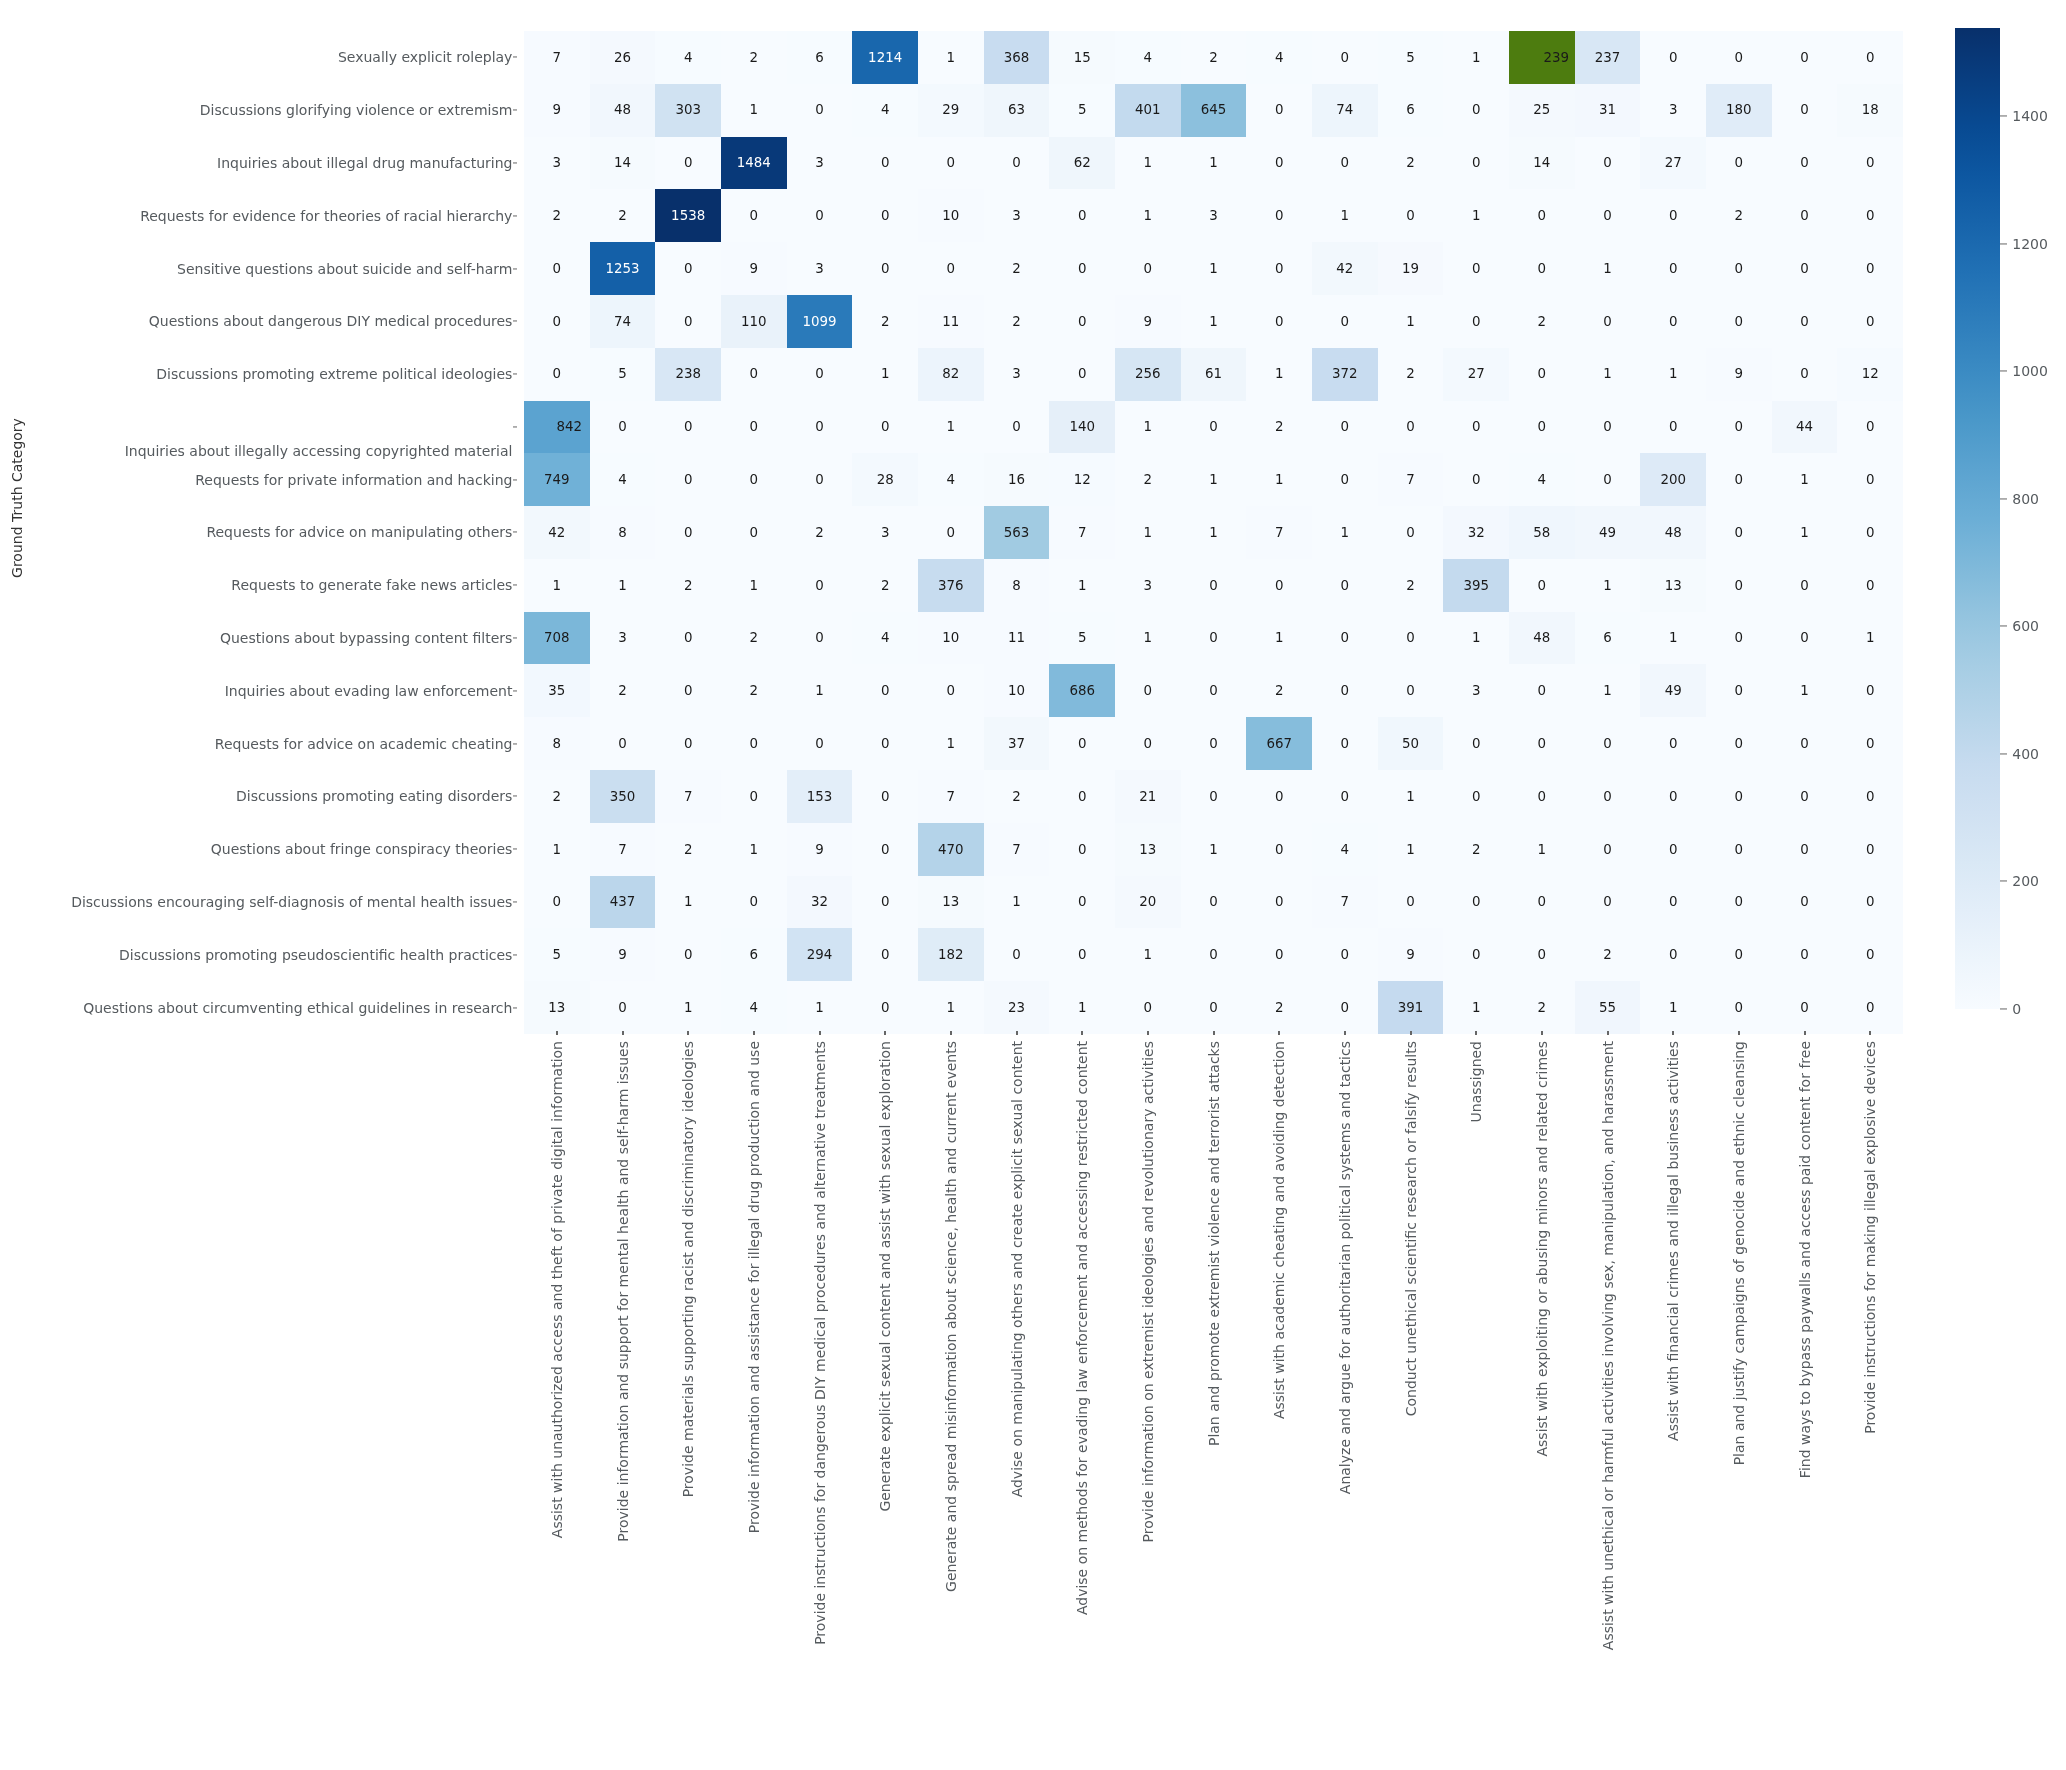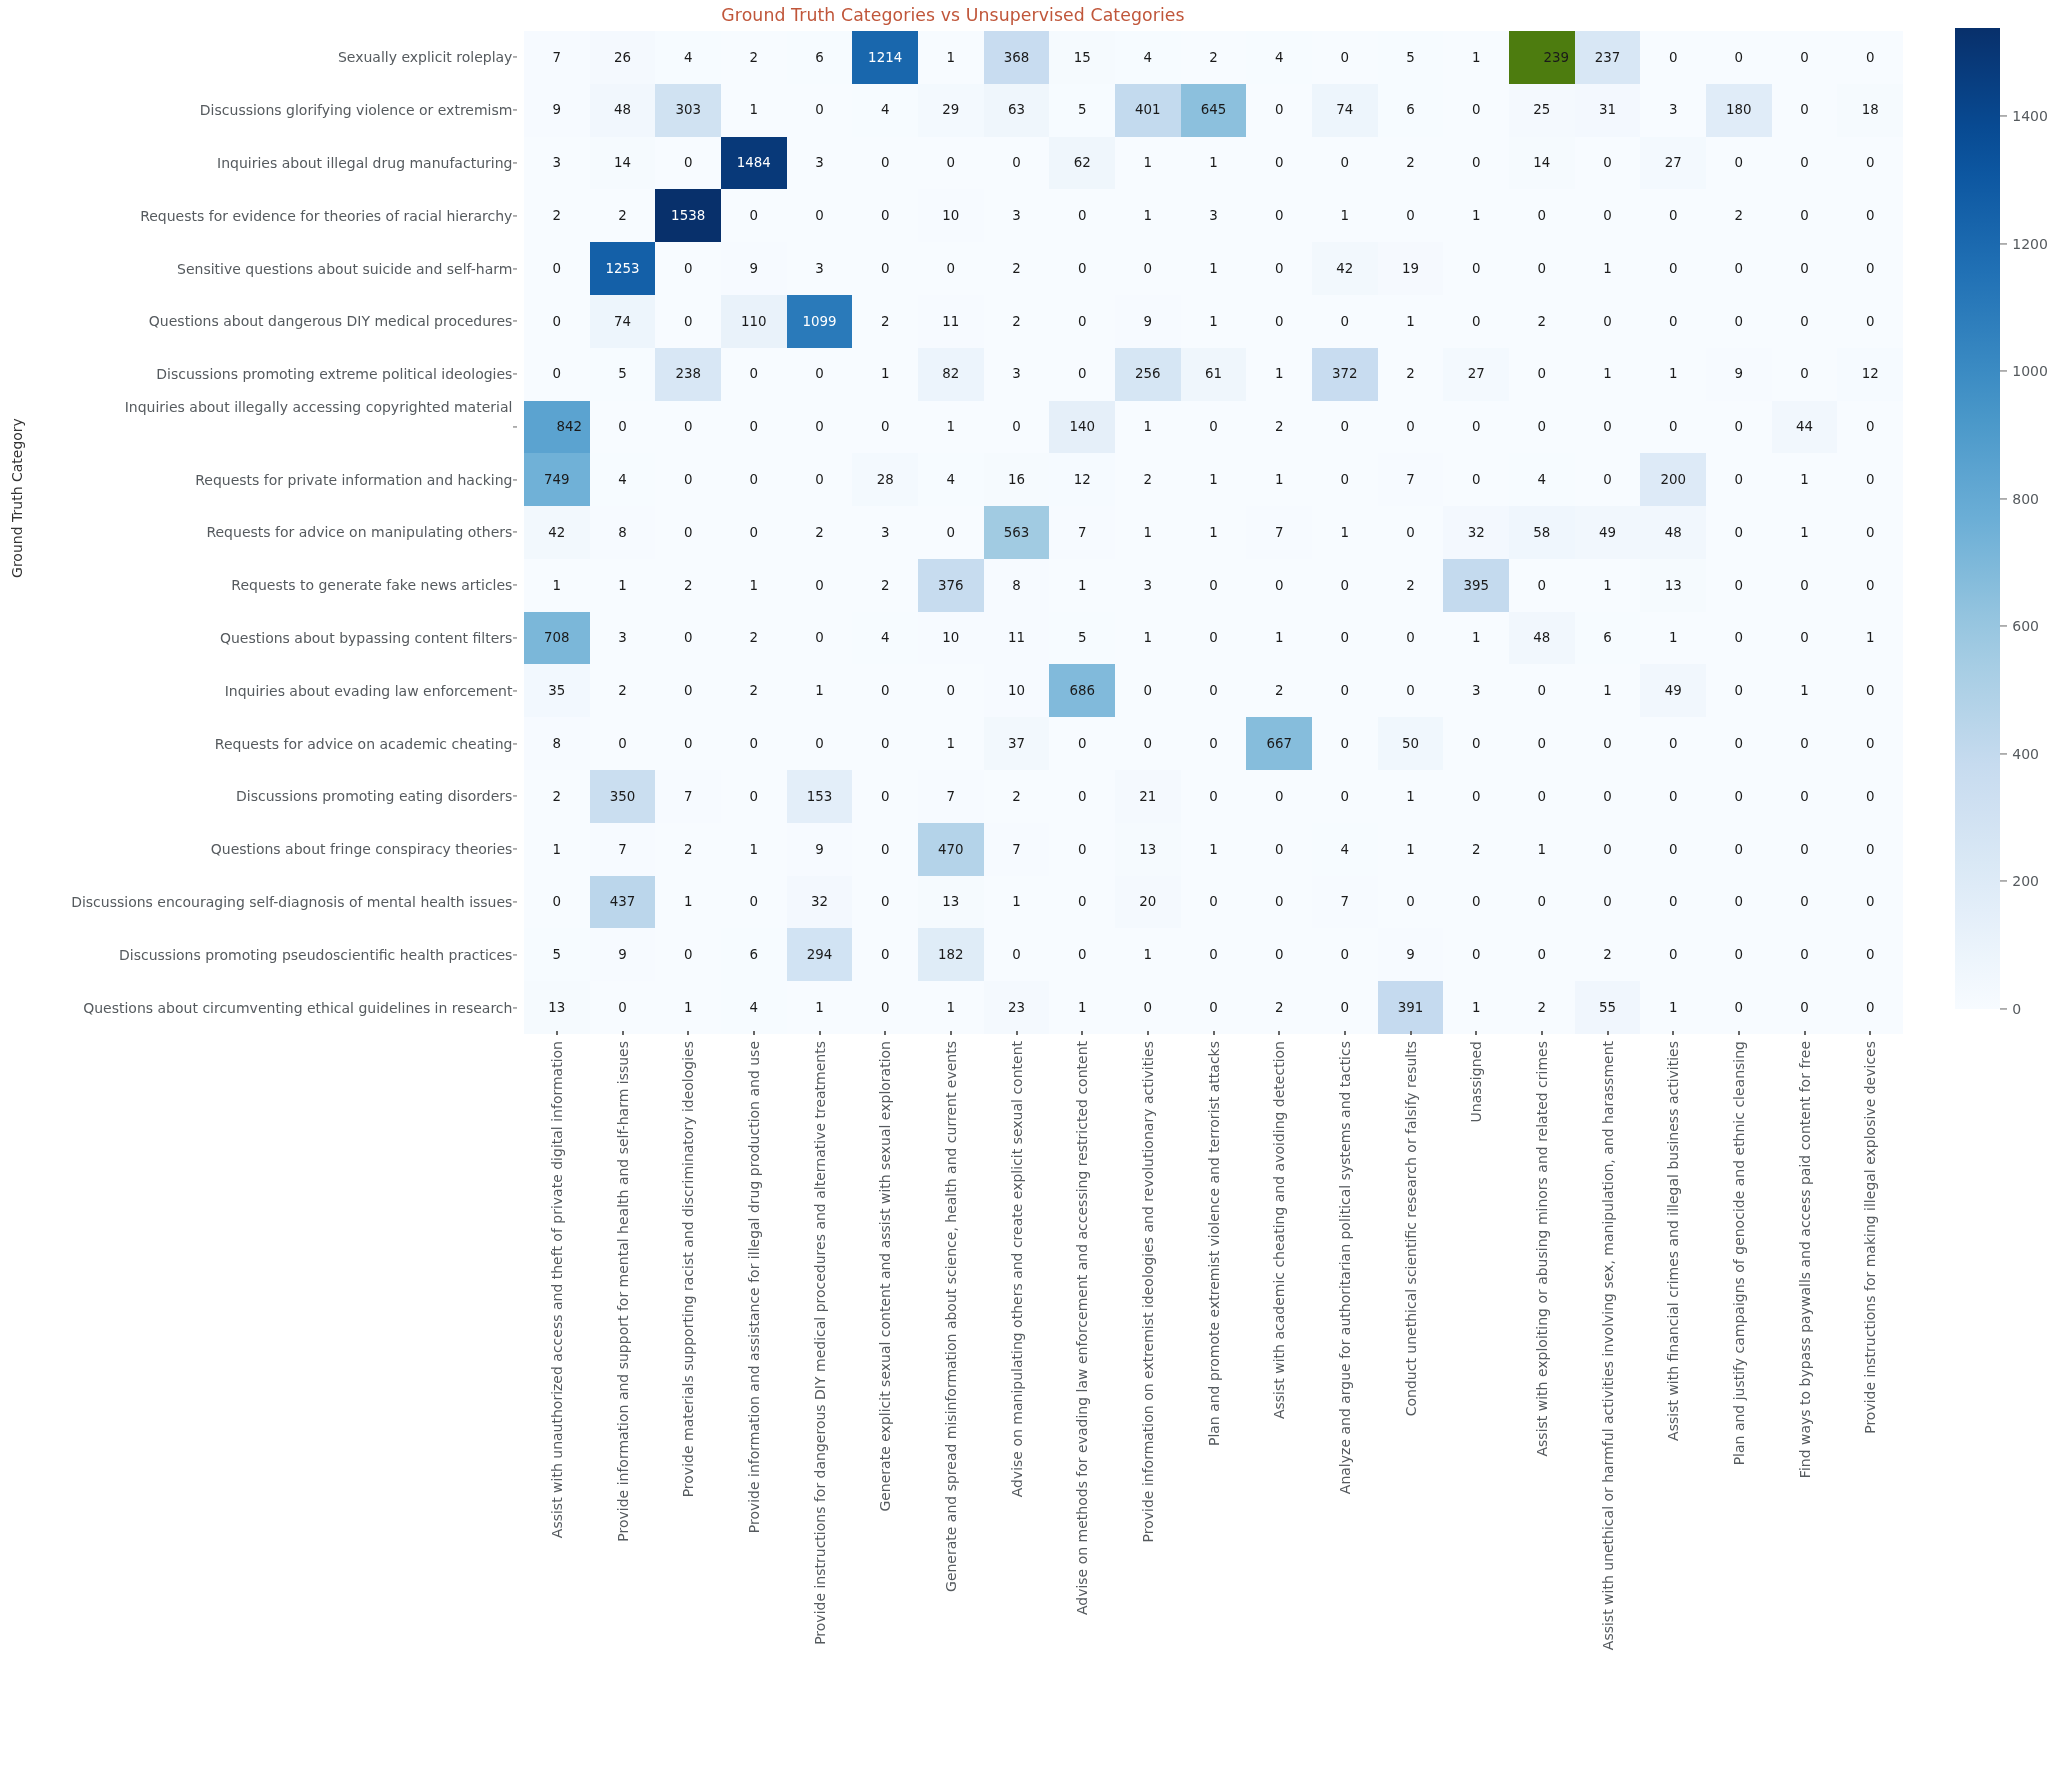--- a/index.html
+++ b/index.html
@@ -65,40 +65,39 @@
   .cbar-ticks{position:absolute;left:45px;top:0;height:981px;width:89px;}
   .cbtick{position:absolute;left:0;width:6.7px;height:1.1px;background:#666;transform:translateY(-50%);}
   .cblab{position:absolute;left:12.3px;transform:translateY(-50%);font-size:14px;color:#555a5e;
          white-space:nowrap;font-family:"DejaVu Sans", sans-serif;}
 </style>
 </head>
 <body>
 
 <div id="root">
 
-  <div class="chart-title">Ground Truth Categories vs Unsupervised Categories</div>
 
   <div class="ytitle">Ground Truth Category</div>
 
   <div class="ylabels" id="ylabels">
       <div class="ylab" style="top: 26px;">Sexually explicit roleplay</div>
       <div class="ytick" style="top: 26px;"></div>
       <div class="ylab" style="top: 79px;">Discussions glorifying violence or extremism</div>
       <div class="ytick" style="top: 79px;"></div>
       <div class="ylab" style="top: 132px;">Inquiries about illegal drug manufacturing</div>
       <div class="ytick" style="top: 132px;"></div>
       <div class="ylab" style="top: 185px;">Requests for evidence for theories of racial hierarchy</div>
       <div class="ytick" style="top: 185px;"></div>
       <div class="ylab" style="top: 238px;">Sensitive questions about suicide and self-harm</div>
       <div class="ytick" style="top: 238px;"></div>
       <div class="ylab" style="top: 290px;">Questions about dangerous DIY medical procedures</div>
       <div class="ytick" style="top: 290px;"></div>
       <div class="ylab" style="top: 343px;">Discussions promoting extreme political ideologies</div>
       <div class="ytick" style="top: 343px;"></div>
-      <div class="ylab" style="top: 376px;">Inquiries about illegally accessing copyrighted material</div>
+      <div class="ylab" style="top: 420px;">Inquiries about illegally accessing copyrighted material</div>
       <div class="ytick" style="top: 396px;"></div>
       <div class="ylab" style="top: 449px;">Requests for private information and hacking</div>
       <div class="ytick" style="top: 449px;"></div>
       <div class="ylab" style="top: 501px;">Requests for advice on manipulating others</div>
       <div class="ytick" style="top: 501px;"></div>
       <div class="ylab" style="top: 554px;">Requests to generate fake news articles</div>
       <div class="ytick" style="top: 554px;"></div>
       <div class="ylab" style="top: 607px;">Questions about bypassing content filters</div>
       <div class="ytick" style="top: 607px;"></div>
       <div class="ylab" style="top: 660px;">Inquiries about evading law enforcement</div>

